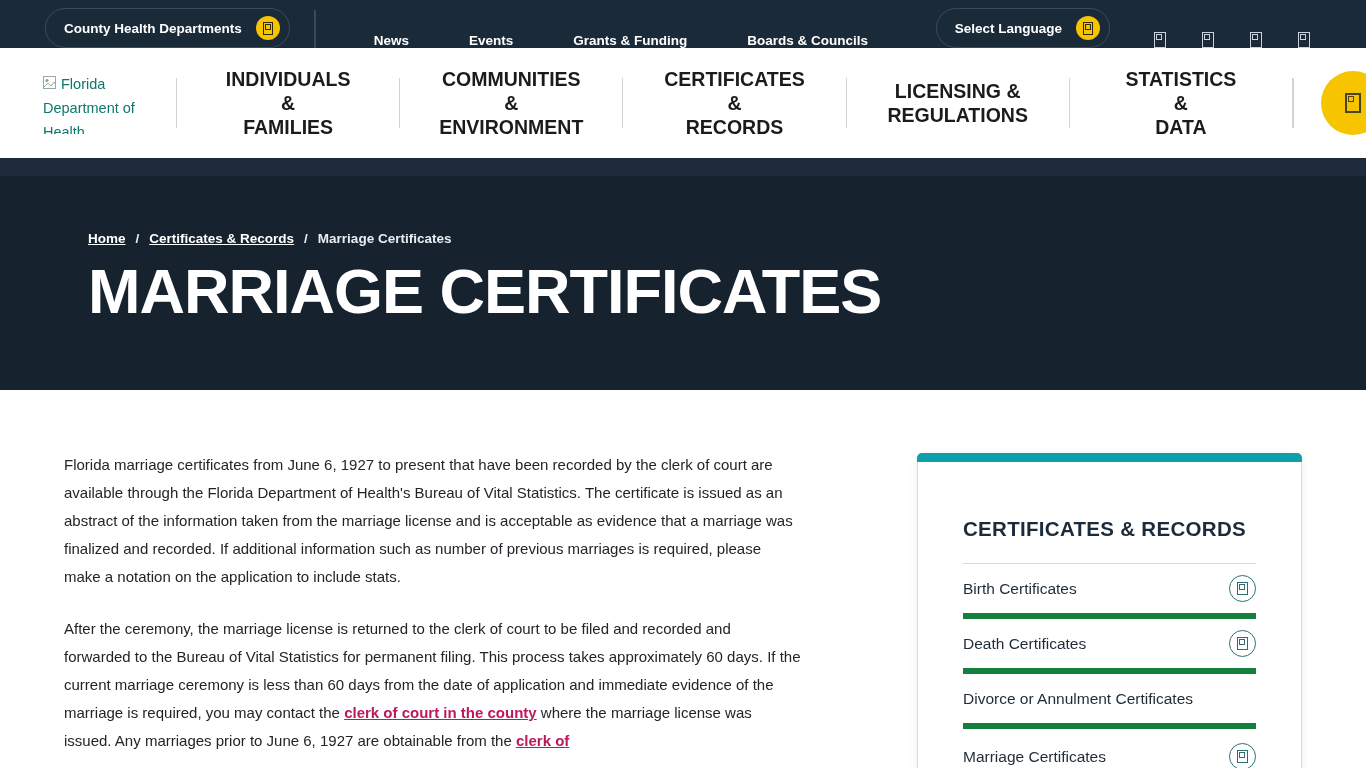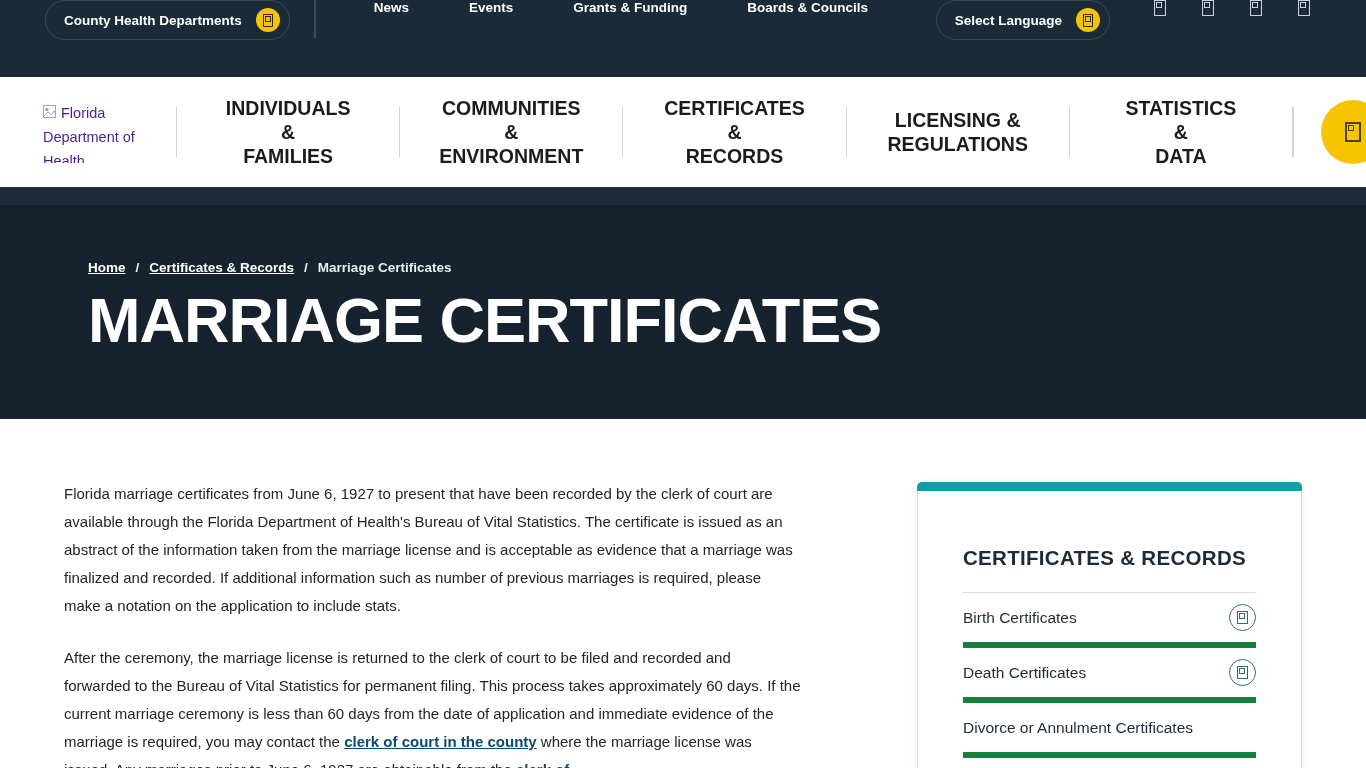--- a/index.html
+++ b/index.html
@@ -4,22 +4,22 @@
 <style>
   * { box-sizing: border-box; }
   html,body { margin:0; padding:0; }
   body {
     width:1366px; height:768px; overflow:hidden; position:relative;
     background:#fff; font-family:"Liberation Sans", sans-serif;
   }
 
   
   .topbar {
-    height:77px; background:#1B2A39; color:#fff;
-    display:flex; align-items:flex-start; padding:0 56px 0 45px;
+    height:48px; background:#1B2A39; color:#fff;
+    display:flex; align-items:flex-end; padding:0 56px 0 45px;
   }
   .pill {
     height:40px; border:1px solid #3A4B5E; border-radius:21px;
     display:flex; align-items:center; gap:14px; padding:0 9px 0 18px;
     font-size:13.5px; font-weight:700; color:#fff; background:transparent;
     cursor:pointer; white-space:nowrap;
   }
   .ycircle {
     width:24px; height:24px; border-radius:50%; background:#F6C500;
     display:flex; align-items:center; justify-content:center; color:#2E2A12;
@@ -39,21 +39,21 @@
   .social { display:flex; gap:36px; margin-left:44px; align-items:center; color:#C9D3DC; }
   .social .tofu { width:12px; height:16px; cursor:pointer; }
 
   
   .mainnav {
     height:110px; background:#fff; display:flex; align-items:center;
     padding-left:43px; position:relative;
   }
   .logo {
     width:133px; height:62px; overflow:hidden; flex:none;
-    font-size:14.5px; line-height:24px; color:#4c1d95; cursor:pointer;
+    font-size:14.5px; line-height:24px; color:#0f766e; cursor:pointer;
   }
   .logo svg { vertical-align:-2px; margin-right:3px; }
   .navsep { width:1px; height:50px; background:#D4D4D4; flex:none; }
   .nav-item {
     flex:1; text-align:center; font-size:19.5px; font-weight:700; color:#1B1B1B;
     line-height:24px; white-space:pre-line; cursor:pointer;
   }
   .fabzone { width:72px; flex:none; }
   .search-fab {
     position:absolute; right:-19px; top:23px; width:64px; height:64px;
@@ -76,21 +76,21 @@
     letter-spacing:-1px; color:#fff;
   }
 
   
   .main { position:relative; height:361px; background:#fff; }
   .col-left {
     position:absolute; left:64px; top:61px; width:737px;
     font-size:15px; line-height:28px; color:#212529;
   }
   .col-left p { margin:0 0 24px 0; }
-  .inline-link { color:#0c4a6e; font-weight:700; text-decoration:underline; cursor:pointer; }
+  .inline-link { color:#be185d; font-weight:700; text-decoration:underline; cursor:pointer; }
 
   .card {
     position:absolute; left:917px; top:63px; width:385px; height:480px;
     background:#fff; border:1px solid #D4DBE0; border-radius:6px;
     box-shadow:0 2px 8px rgba(20,40,60,.08);
   }
   .card-accent { height:9px; background:#0DA0A8; border-radius:5px 5px 0 0; margin:-1px -1px 0 -1px; }
   .card-inner { padding:0 45px; }
   .card h2 { margin:55px 0 0 0; font-size:20.5px; line-height:24px; color:#1C2B3A; letter-spacing:.3px; font-weight:700; }
   .card-hr { border:0; border-top:1px solid #DCDCDC; margin:22px 0 0 0; }

